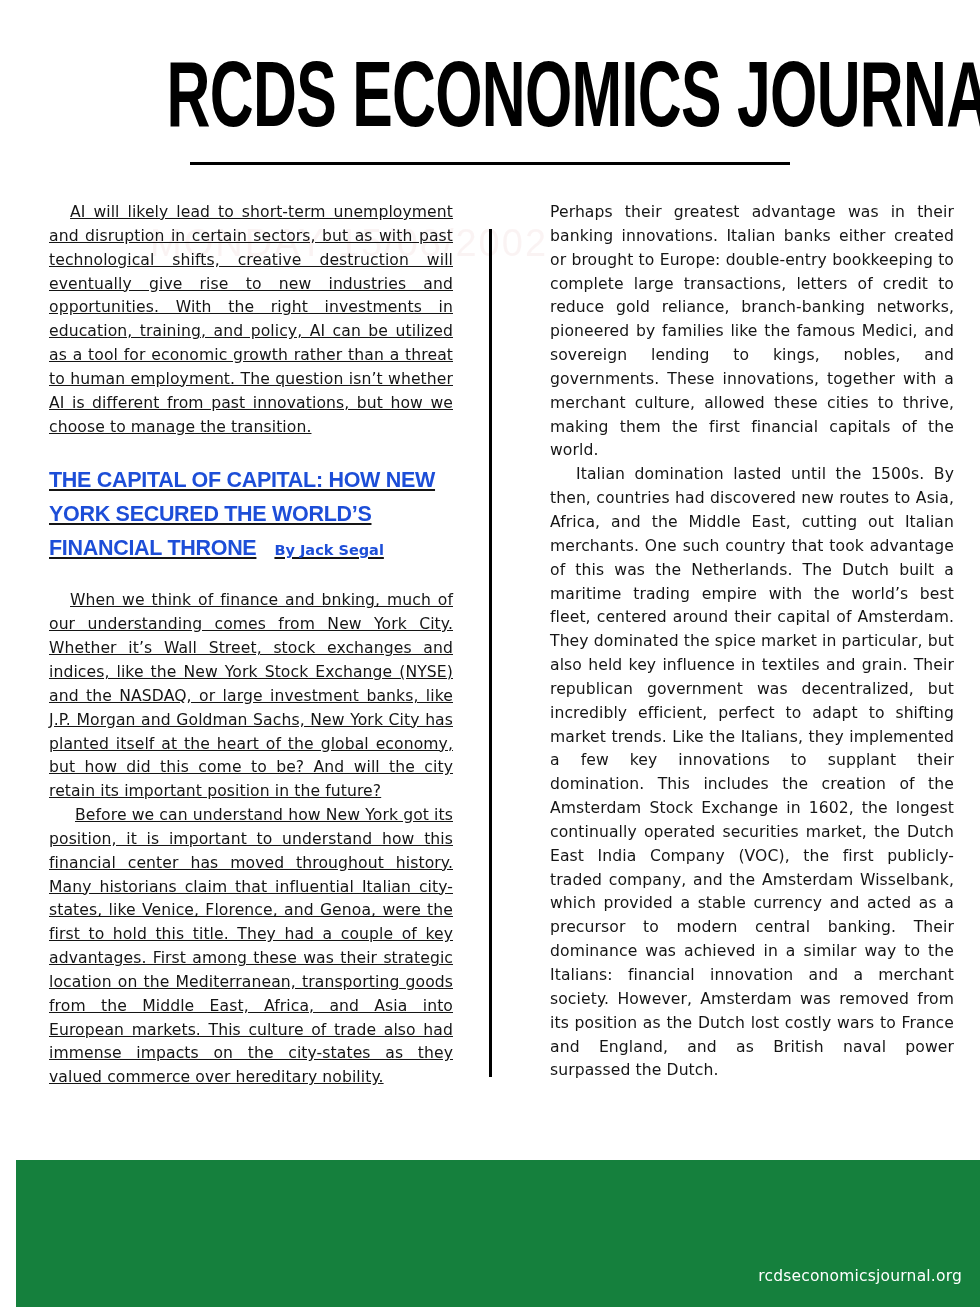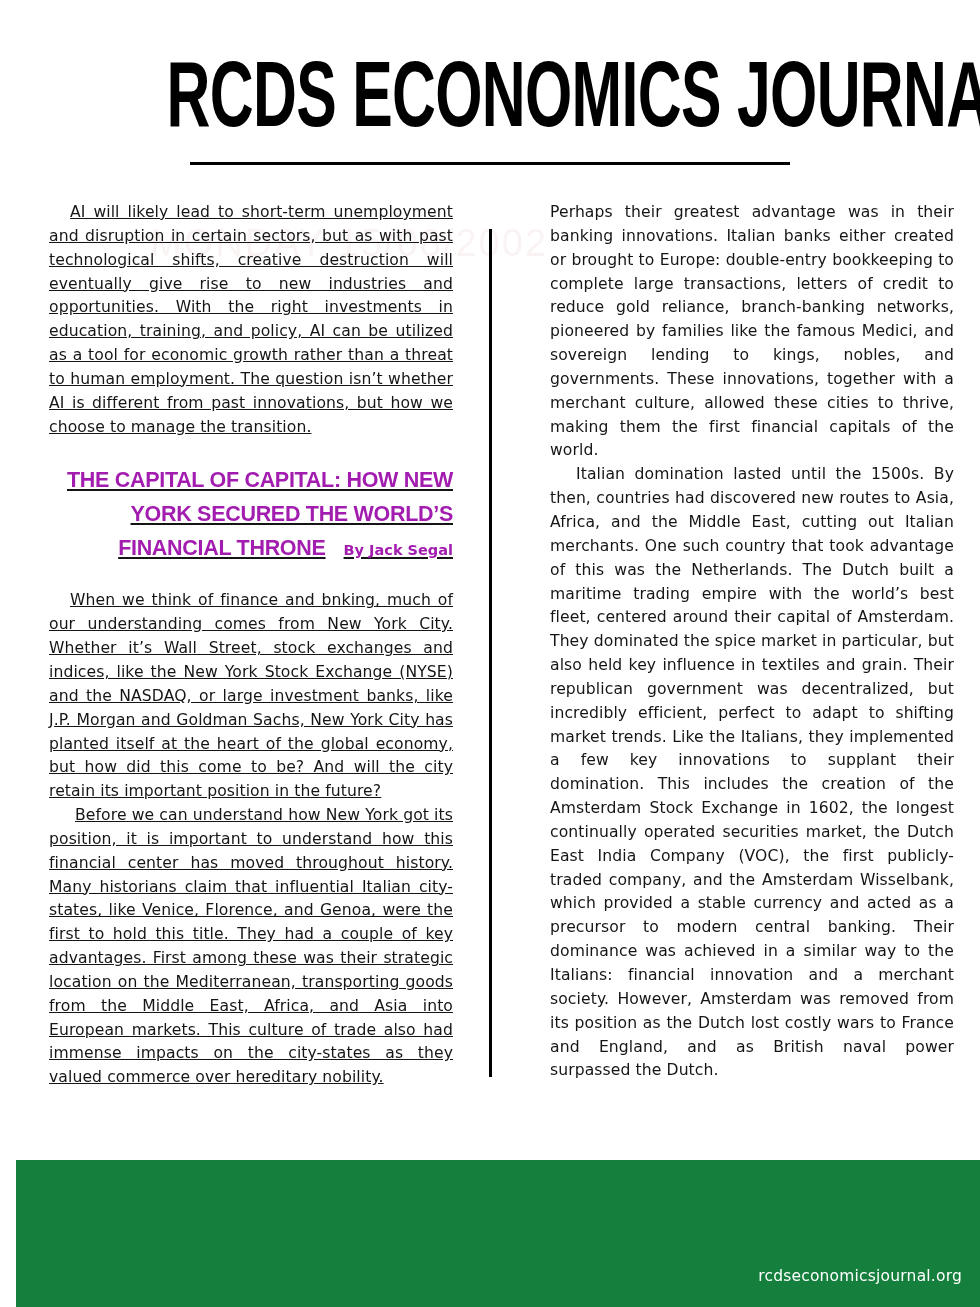--- a/index.html
+++ b/index.html
@@ -23,22 +23,22 @@
     font-size: 15.6px; line-height: 23.85px; text-align: justify; color: #151515;
     letter-spacing: 0.1px;
   }
   .col-left { left: 49px; text-decoration: underline; }
   .col-right { left: 550px; }
   .col p { margin: 0; }
   .indent { text-indent: 21px; }
   .indent-lg { text-indent: 26px; }
   .heading {
     margin: 24px 0 22px 0; font-family: "Liberation Sans", sans-serif;
-    font-size: 21.5px; line-height: 34px; font-weight: 700; color: #a21caf;
-    text-align: right; letter-spacing: -0.3px;
+    font-size: 21.5px; line-height: 34px; font-weight: 700; color: #1d4ed8;
+    text-align: left; letter-spacing: -0.3px;
   }
   .byline {
     font-family: "DejaVu Sans", sans-serif; font-weight: 700;
     font-size: 14.5px; margin-left: 18px; letter-spacing: 0;
   }
   .divider {
     position: absolute; left: 489px; top: 229px; width: 3px; height: 848px; background: #000;
   }
   .watermark {
     position: absolute; left: 150px; top: 222px; font-size: 38px; color: #f6e6e6;

